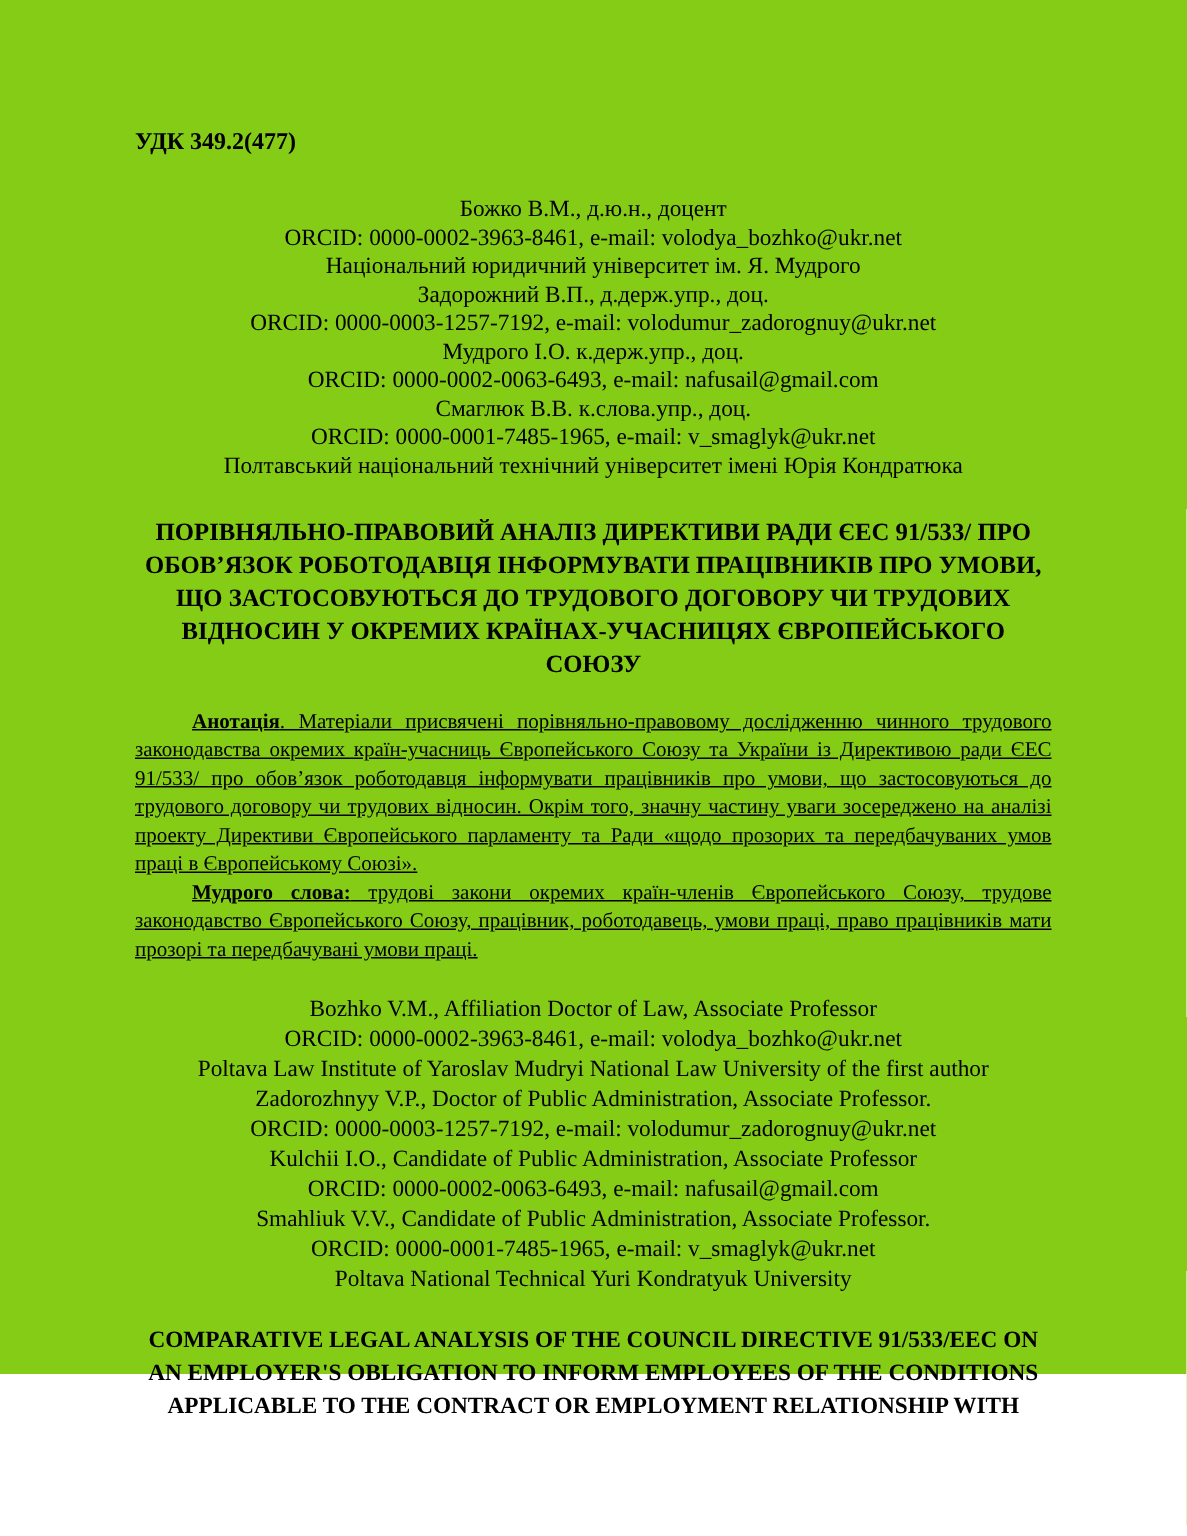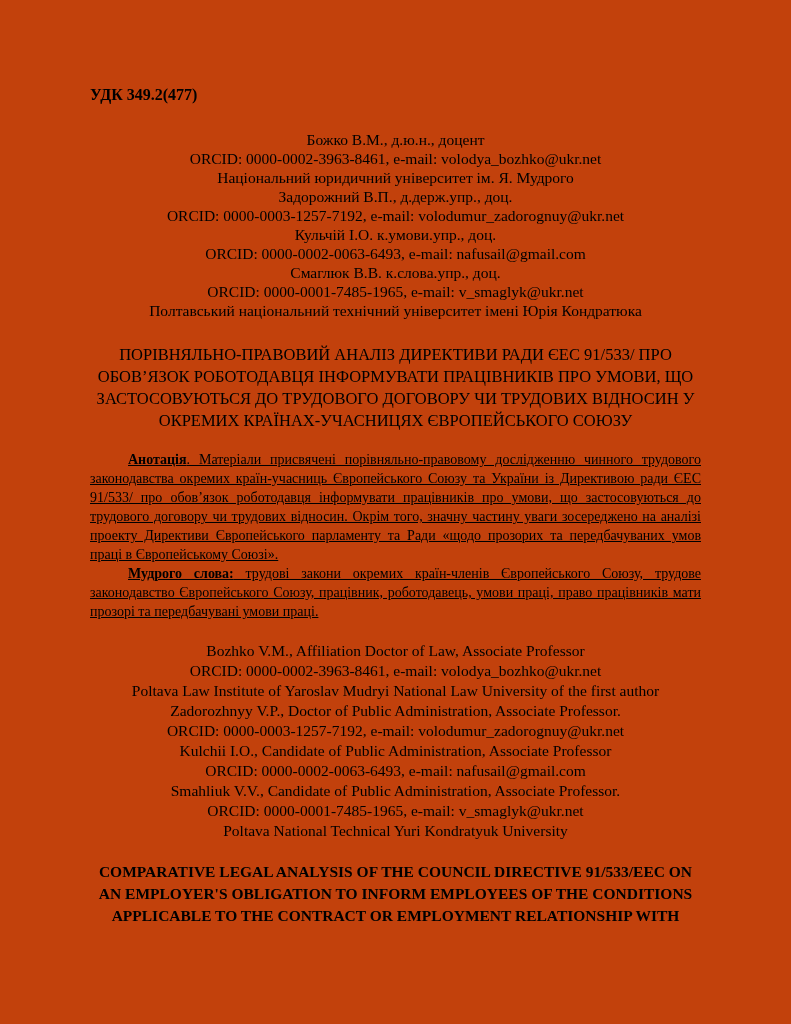--- a/index.html
+++ b/index.html
@@ -7,39 +7,39 @@
   body {
     width: 791px;
     height: 1024px;
     font-family: "Liberation Serif", "DejaVu Serif", serif;
     color: #000000;
     position: relative;
     overflow: hidden;
   }
   .page {
     width: 791px;
-    height: 1024px;
+    height: 916px;
     padding: 86px 90px 4px 90px;
-    background: #c2410c;
+    background: #84cc16;
   }
   .udc {
     font-size: 16px;
     font-weight: bold;
     margin-bottom: 26px;
   }
   .center-block {
     text-align: center;
     font-size: 15.5px;
     line-height: 19px;
   }
   .center-block .line { white-space: nowrap; }
   .title-ua {
     margin: 24px 0 18px 0;
     text-align: center;
-    font-weight: normal;
+    font-weight: bold;
     font-size: 16.5px;
     line-height: 22px;
   }
   .para {
     font-size: 14px;
     line-height: 19px;
     text-align: justify;
     text-indent: 38px;
     text-decoration: underline;
   }
@@ -65,21 +65,21 @@
 <div class="page">
 
   <div class="udc">УДК 349.2(477)</div>
 
   <div class="center-block">
     <div class="line">Божко В.М., д.ю.н., доцент</div>
     <div class="line">ORCID: 0000-0002-3963-8461, e-mail: volodya_bozhko@ukr.net</div>
     <div class="line">Національний юридичний університет ім. Я. Мудрого</div>
     <div class="line">Задорожний В.П., д.держ.упр., доц.</div>
     <div class="line">ORCID: 0000-0003-1257-7192, e-mail: volodumur_zadorognuy@ukr.net</div>
-    <div class="line">Кульчій І.О. к.умови.упр., доц.</div>
+    <div class="line">Мудрого І.О. к.держ.упр., доц.</div>
     <div class="line">ORCID: 0000-0002-0063-6493, e-mail: nafusail@gmail.com</div>
     <div class="line">Смаглюк В.В. к.слова.упр., доц.</div>
     <div class="line">ORCID: 0000-0001-7485-1965, e-mail: v_smaglyk@ukr.net</div>
     <div class="line">Полтавський національний технічний університет імені Юрія Кондратюка</div>
   </div>
 
   <h1 class="title-ua">ПОРІВНЯЛЬНО-ПРАВОВИЙ АНАЛІЗ ДИРЕКТИВИ РАДИ ЄЕС 91/533/ ПРО ОБОВ’ЯЗОК РОБОТОДАВЦЯ ІНФОРМУВАТИ ПРАЦІВНИКІВ ПРО УМОВИ, ЩО ЗАСТОСОВУЮТЬСЯ ДО ТРУДОВОГО ДОГОВОРУ ЧИ ТРУДОВИХ ВІДНОСИН У ОКРЕМИХ КРАЇНАХ-УЧАСНИЦЯХ ЄВРОПЕЙСЬКОГО СОЮЗУ</h1>
 
   <p class="para"><span class="bold">Анотація</span><span>. Матеріали присвячені порівняльно-правовому дослідженню чинного трудового законодавства окремих країн-учасниць Європейського Союзу та України із Директивою ради ЄЕС 91/533/ про обов’язок роботодавця інформувати працівників про умови, що застосовуються до трудового договору чи трудових відносин. Окрім того, значну частину уваги зосереджено на аналізі проекту Директиви Європейського парламенту та Ради «щодо прозорих та передбачуваних умов праці в Європейському Союзі».</span></p>
 

